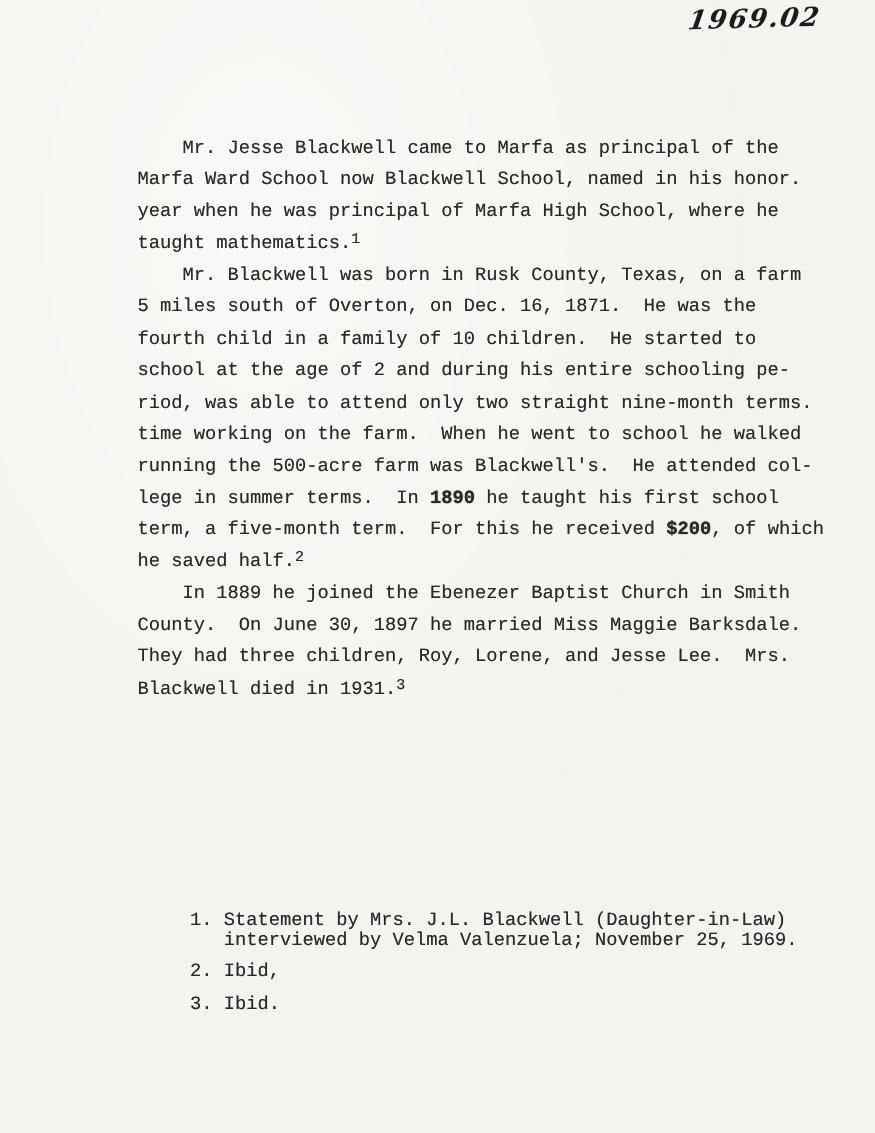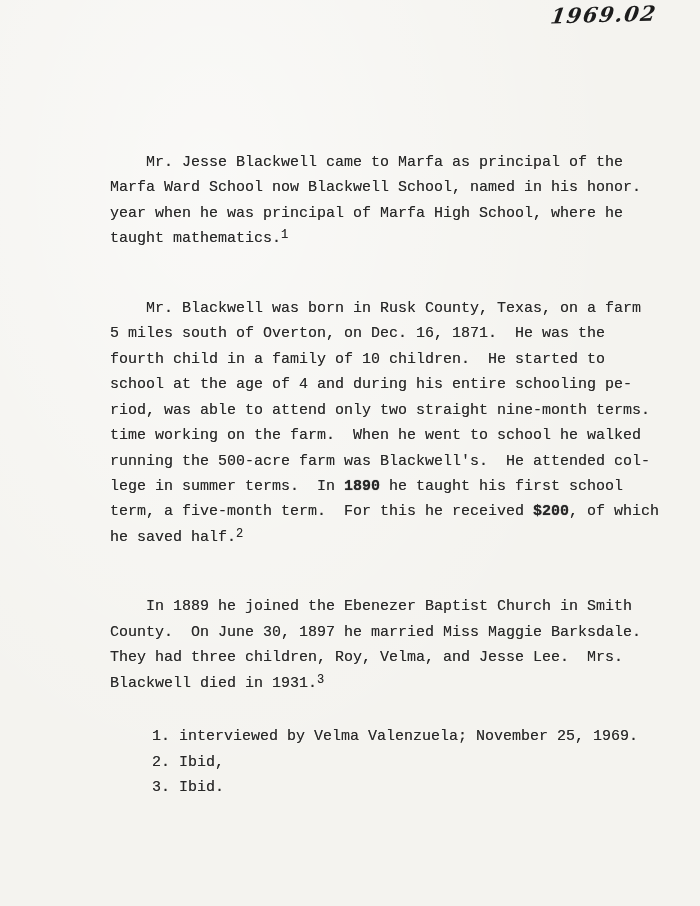--- a/index.html
+++ b/index.html
@@ -38,21 +38,21 @@
     position: absolute;
     left: 110px;
     top: 106px;
     width: 565px;
     font-size: 15px;
     line-height: 25.45px;
     text-shadow: 0 0 0.5px rgba(40,40,40,0.55);
   }
 
   .para .line { white-space: pre; }
-  .para .line:first-child { padding-left: 36px; margin-top: 44px; }
+  .para .line:first-child { padding-left: 36px; }
 
   sup {
     font-size: 12px;
     line-height: 0;
     position: relative;
     top: -4px;
     vertical-align: baseline;
   }
 
   .b { font-weight: bold; text-shadow: 0 0 0.8px rgba(20,20,20,0.9); }
@@ -82,40 +82,41 @@
       <div class="para">
         <div class="line">Mr. Jesse Blackwell came to Marfa as principal of the</div>
         <div class="line">Marfa Ward School now Blackwell School, named in his honor.</div>
         <div class="line">year when he was principal of Marfa High School, where he</div>
         <div class="line">taught mathematics.<sup>1</sup></div>
       </div>
       <div class="para">
         <div class="line">Mr. Blackwell was born in Rusk County, Texas, on a farm</div>
         <div class="line">5 miles south of Overton, on Dec. 16, 1871.  He was the</div>
         <div class="line">fourth child in a family of 10 children.  He started to</div>
-        <div class="line">school at the age of 4 and during his entire schooling pe-</div>
+        <div class="line">school at the age of 2 and during his entire schooling pe-</div>
         <div class="line">riod, was able to attend only two straight nine-month terms.</div>
         <div class="line">time working on the farm.  When he went to school he walked</div>
         <div class="line">running the 500-acre farm was Blackwell's.  He attended col-</div>
         <div class="line">lege in summer terms.  In <span class="b">1890</span> he taught his first school</div>
         <div class="line">term, a five-month term.  For this he received <span class="b">$200</span>, of which</div>
         <div class="line">he saved half.<sup>2</sup></div>
       </div>
       <div class="para">
         <div class="line">In 1889 he joined the Ebenezer Baptist Church in Smith</div>
         <div class="line">County.  On June 30, 1897 he married Miss Maggie Barksdale.</div>
-        <div class="line">They had three children, Roy, Velma, and Jesse Lee.  Mrs.</div>
+        <div class="line">They had three children, Roy, Lorene, and Jesse Lee.  Mrs.</div>
         <div class="line">Blackwell died in 1931.<sup>3</sup></div>
       </div>
     </div>
 
   <div class="footnotes" id="footnotes-container">
       <div class="footnote">
         <span class="fn-num">1.</span>
         <div class="fn-text">
+          <div class="line">Statement by Mrs. J.L. Blackwell (Daughter-in-Law)</div>
           <div class="line">interviewed by Velma Valenzuela; November 25, 1969.</div>
         </div>
       </div>
       <div class="footnote">
         <span class="fn-num">2.</span>
         <div class="fn-text">
           <div class="line"><span class="u">Ibid</span>,</div>
         </div>
       </div>
       <div class="footnote">

